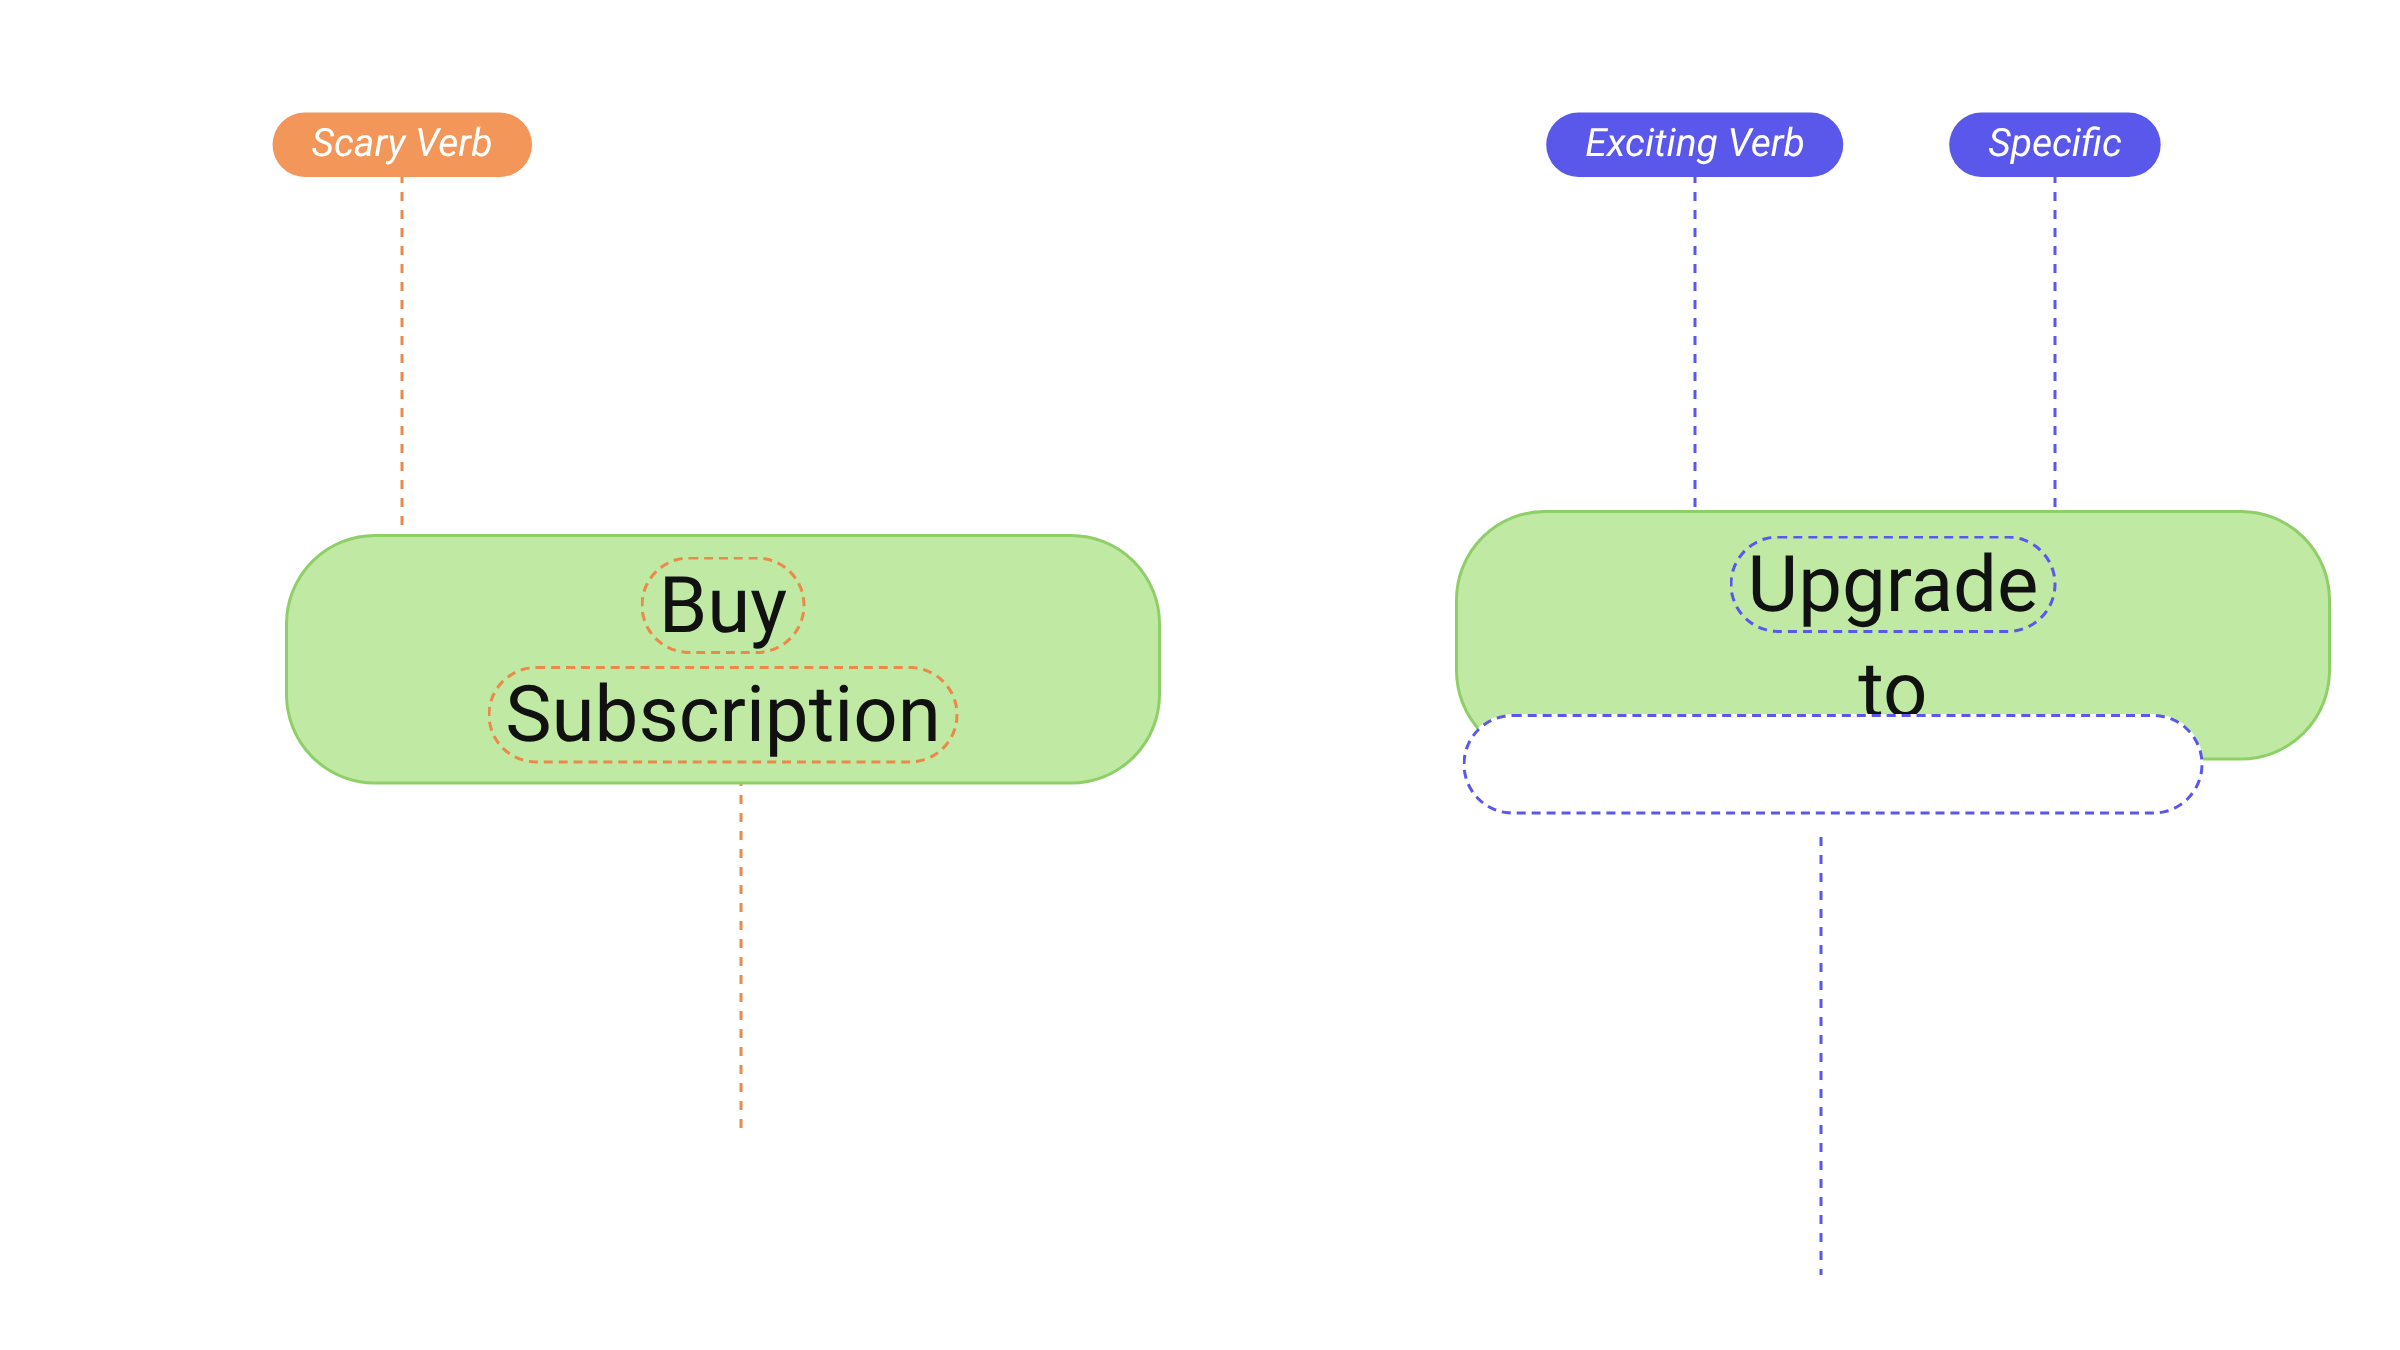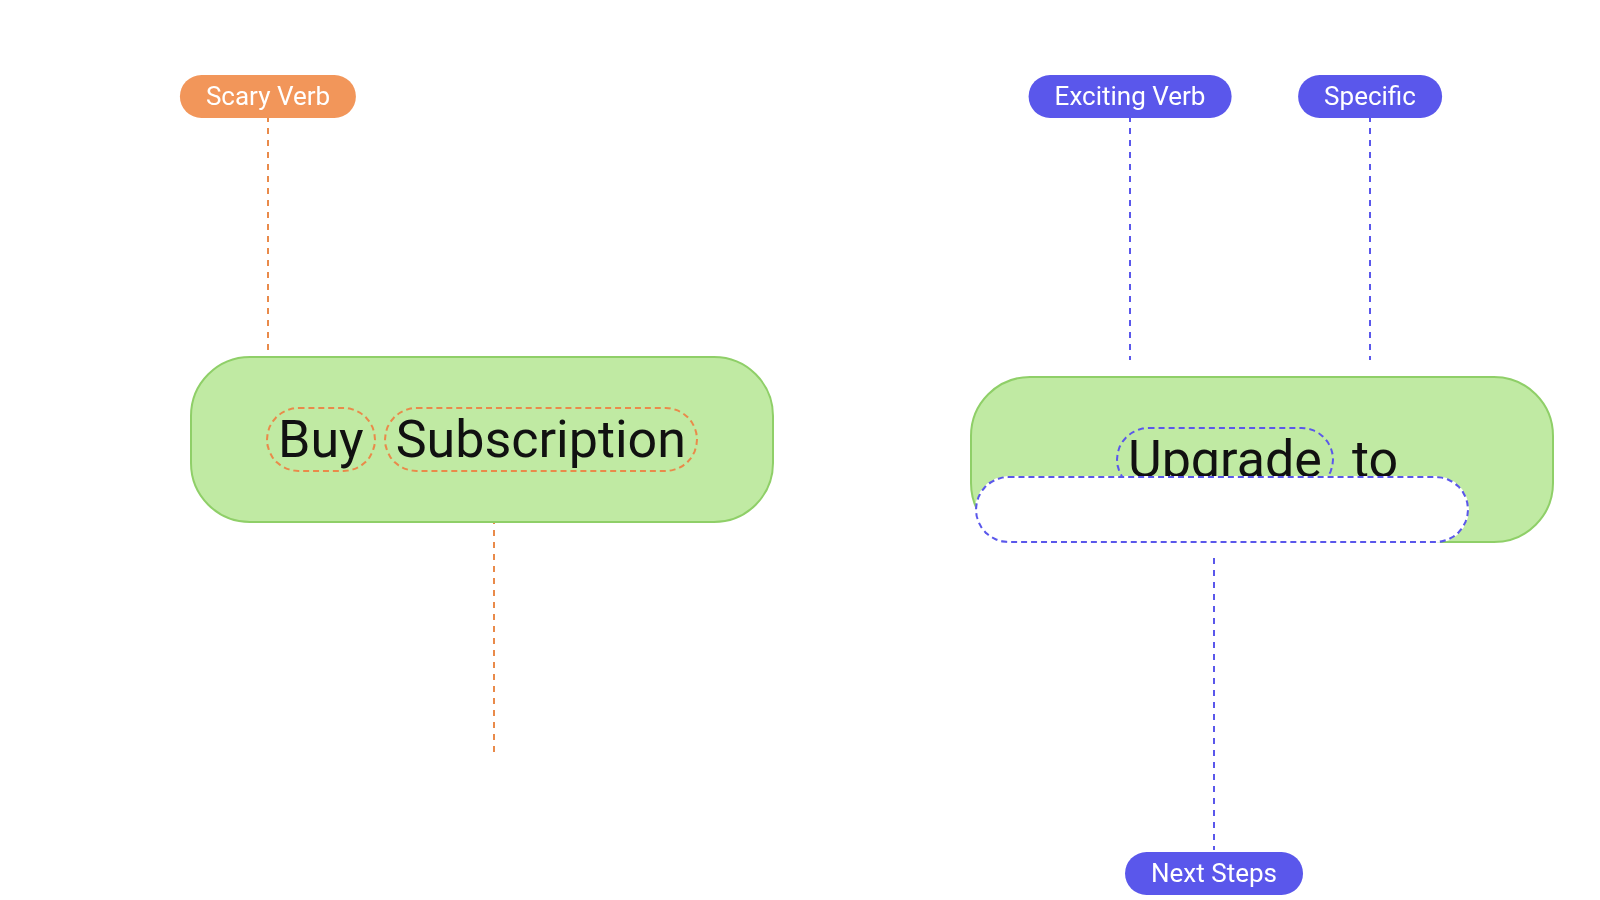--- a/index.html
+++ b/index.html
@@ -21,38 +21,40 @@
   .tag {
     position: absolute;
     padding: 6px 26px;
     border-radius: 999px;
     font-size: 26px;
     font-weight: 400;
     color: #ffffff;
     white-space: nowrap;
     transform: translateX(-50%);
     line-height: 1.2;
+    font-style: italic;
   }
   .tag.orange { background: #f2965a; }
   .tag.purple { background: #5a57eb; }
 
   
   .cta {
     position: absolute;
     display: flex;
     align-items: center;
     justify-content: center;
     gap: 8px;
     background: #c0eaa3;
     border: 2px solid #8fcf68;
     border-radius: 60px;
     font-size: 52px;
     color: #111;
     padding: 24px 40px;
     white-space: nowrap;
+    flex-direction: column;
   }
   .cta .word {
     border-radius: 999px;
     padding: 0 10px;
   }
   .cta .word.dashed-o { border: 2px dashed #e98a4a; }
   .cta .word.dashed-p { border: 2px dashed #5a57eb; }
 
   
   .subtext {
@@ -104,26 +106,23 @@
 
 
   <div class="tag purple" style="left:1370px; top:75px;">
     <span>Specific</span>
   </div>
 
   <div class="tag purple" style="left:1130px; top:75px;">
     <span>Exciting Verb</span>
   </div>
 
-  <div class="cta" style="left:970px; top:376px; width:500px; height:115px;">
+  <div class="cta" style="left:970px; top:340px; width:500px; height:115px;">
     <span class="word dashed-p">Upgrade</span>
     <span class="word">to</span>
   </div>
 
   <div class="subtext" style="left:975px; top:476px; width:434px;">
     <br>
   </div>
 
-  <div class="tag purple" style="left:1214px; top:852px;">
-    <span>Next Steps</span>
-  </div>
 
 </div>
 
 </body></html>

